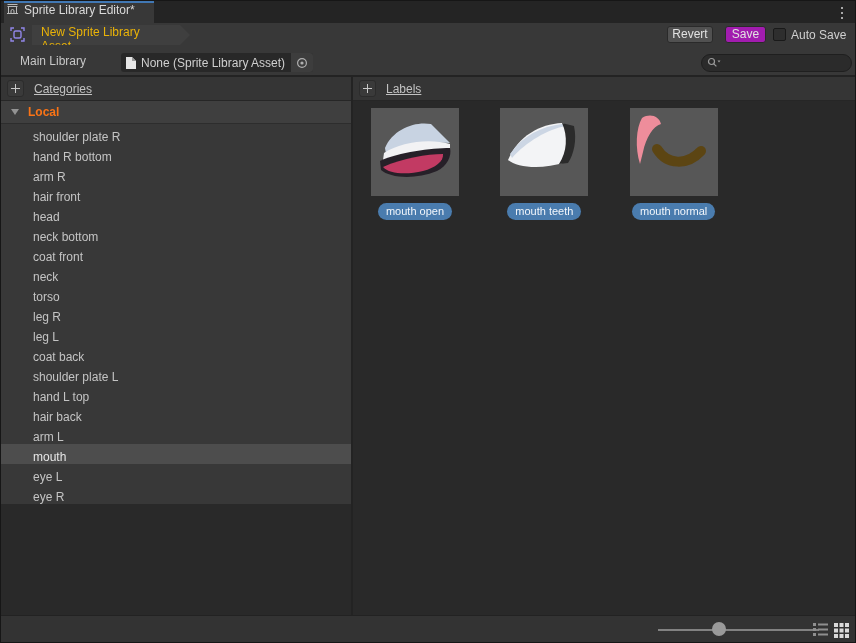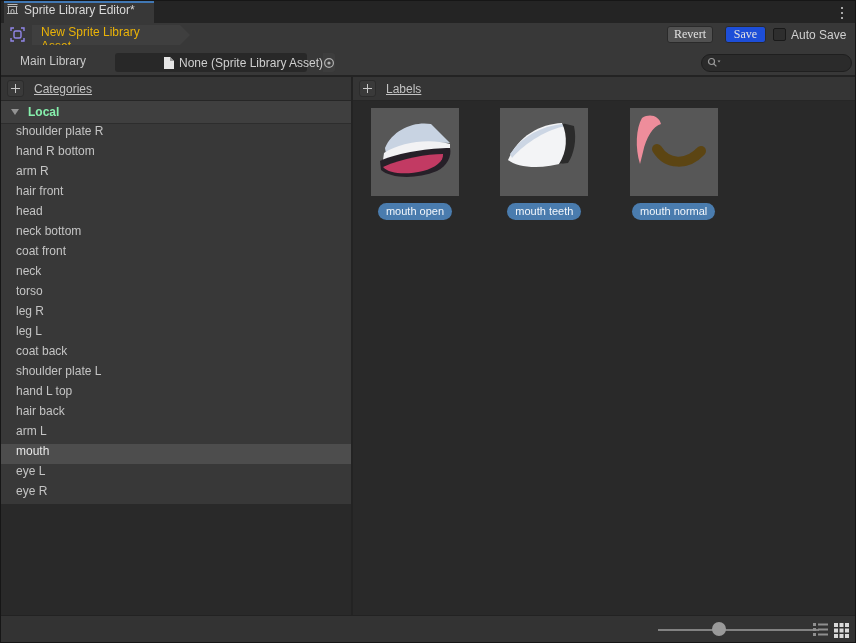--- a/index.html
+++ b/index.html
@@ -18,33 +18,33 @@
   .kebab i { width:2px; height:2px; background:#a8a8a8; display:block; }
 
   
   .toolbar { position:absolute; left:0; top:22px; right:0; height:24px; background:#383838; }
   .spritelib-icon { position:absolute; left:9px; top:4px; }
   .crumb { position:absolute; left:31px; top:2px; height:20px; width:158px; background:#3f3f3f;
            clip-path:polygon(0 0, calc(100% - 10px) 0, 100% 50%, calc(100% - 10px) 100%, 0 100%);
            display:flex; align-items:flex-start; padding:0 18px 0 9px; color:#eab308; }
   .btn { position:absolute; top:3px; height:17px; border-radius:3px; border:1px solid #2a2a2a;
          color:#e2e2e2; font-size:12px; line-height:15px; text-align:center; cursor:pointer;
-         font-family:Liberation Serif, serif; }
+         font-family:Liberation Sans, sans-serif; }
   .btn.revert { left:666px; width:46px; background:#515151; }
-  .btn.save   { left:724px; width:41px; background:#1d4ed8; }
+  .btn.save   { left:724px; width:41px; background:#a21caf; }
   .checkbox { position:absolute; left:772px; top:5px; width:13px; height:13px; background:#2e2e2e;
               border:1px solid #191919; border-radius:2px; cursor:pointer; }
   .autosave-label { position:absolute; left:790px; top:5px; color:#d0d0d0; }
 
   
   .assetbar { position:absolute; left:0; top:46px; right:0; height:30px; background:#383838;
               border-bottom:2px solid #232323; }
   .assetbar .lbl { position:absolute; left:19px; top:0; line-height:28px; color:#c8c8c8; }
-  .objfield { position:absolute; left:114px; top:6px; width:192px; height:19px; background:#282828;
-              border-radius:3px; display:flex; align-items:center; cursor:pointer;padding-left:44px; }
+  .objfield { position:absolute; left:120px; top:6px; width:192px; height:19px; background:#282828;
+              border-radius:3px; display:flex; align-items:center; cursor:pointer; }
   .objfield .txt { margin-left:5px; color:#cfcfcf; white-space:nowrap; }
   .objfield .page { margin-left:5px; flex:0 0 auto; }
   .objpicker { margin-left:auto; width:22px; height:19px; background:#3d3d3d;
                border-radius:0 3px 3px 0; display:flex; align-items:center; justify-content:center; }
   .search { position:absolute; left:700px; top:7px; width:151px; height:18px; background:#2b2b2b;
             border:1px solid #1f1f1f; border-radius:9px; display:flex; align-items:center; padding-left:5px; }
   .search input { background:transparent; border:none; outline:none; color:#d6d6d6; width:120px;
                   font-family:"Liberation Sans", sans-serif; font-size:12px; }
 
   
@@ -58,23 +58,23 @@
   .plus-btn::before, .plus-btn::after { content:""; position:absolute; background:#c8c8c8; }
   .plus-btn::before { left:3px; right:3px; top:50%; height:1.6px; margin-top:-0.8px; }
   .plus-btn::after  { top:3px; bottom:3px; left:50%; width:1.6px; margin-left:-0.8px; }
   .panel-header .hdr-label { margin-left:10px; color:#c2c2c2;text-decoration:underline; }
 
   
   .local-row { height:23px; background:#3f3f3f; border-bottom:1px solid #2d2d2d;
                display:flex; align-items:center; }
   .fold-tri { width:0; height:0; margin-left:10px; border-left:4.5px solid transparent;
               border-right:4.5px solid transparent; border-top:6px solid #939393; }
-  .local-row .grp { margin-left:9px; font-weight:bold; color:#86efac; }
+  .local-row .grp { margin-left:9px; font-weight:bold; color:#f97316; }
   .cat-list { background:#383838; }
-  .cat-row { height:20px; display:flex; align-items:flex-start; padding-left:15px; color:#c4c4c4;
+  .cat-row { height:20px; display:flex; align-items:flex-end; padding-left:32px; color:#c4c4c4;
              cursor:pointer; }
   .cat-row.selected { background:#4d4d4d; color:#e6e6e6; }
 
   
   .labels-body { padding:7px 0 0 18px; }
   .label-cell { display:inline-block; vertical-align:top; width:88px; margin-right:38px; text-align:center; }
   .thumb { width:88px; height:88px; background:#575757; cursor:pointer; }
   .thumb svg { display:block; }
   .pill { display:inline-block; margin-top:7px; background:#4a7cae; color:#f2f6fb; font-size:11px;
           line-height:15px; padding:1px 8px; border-radius:9px; cursor:pointer; white-space:nowrap; }

